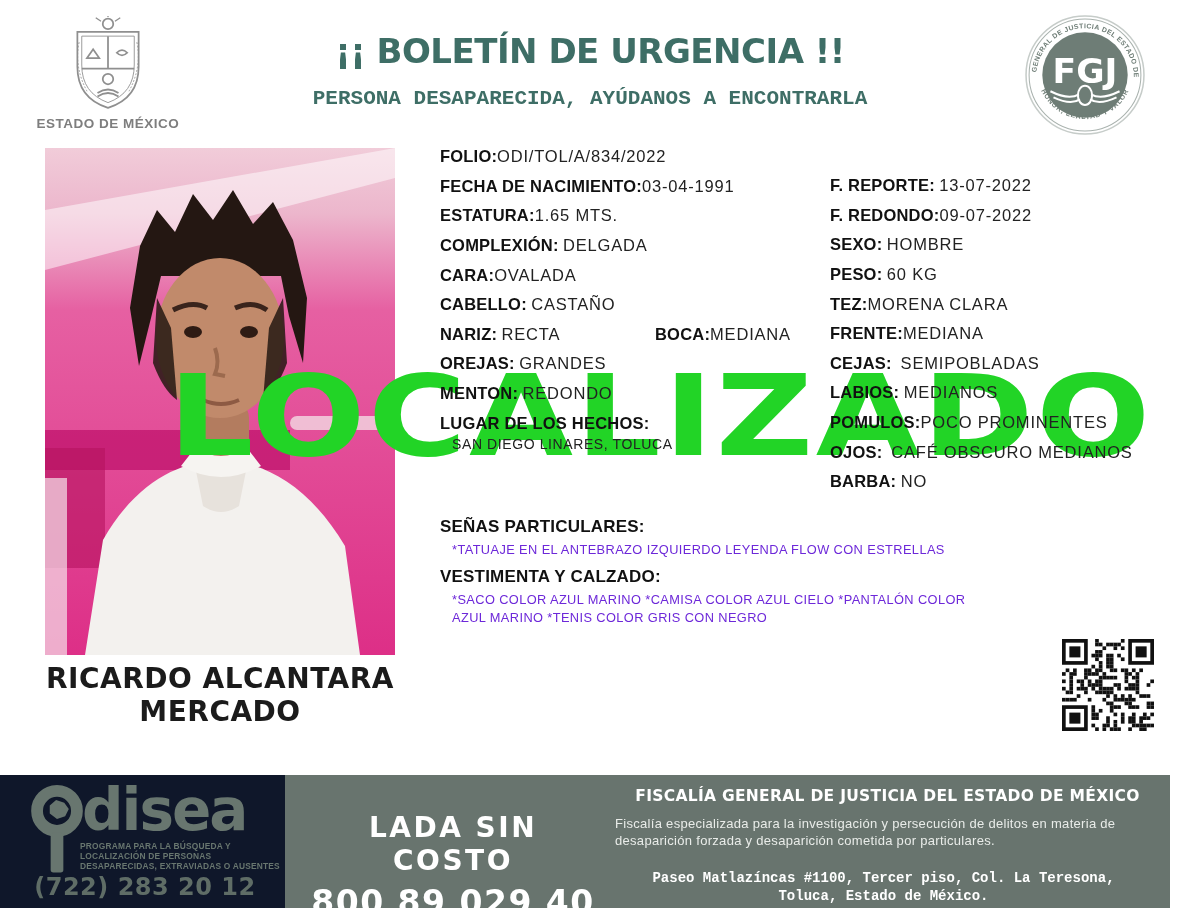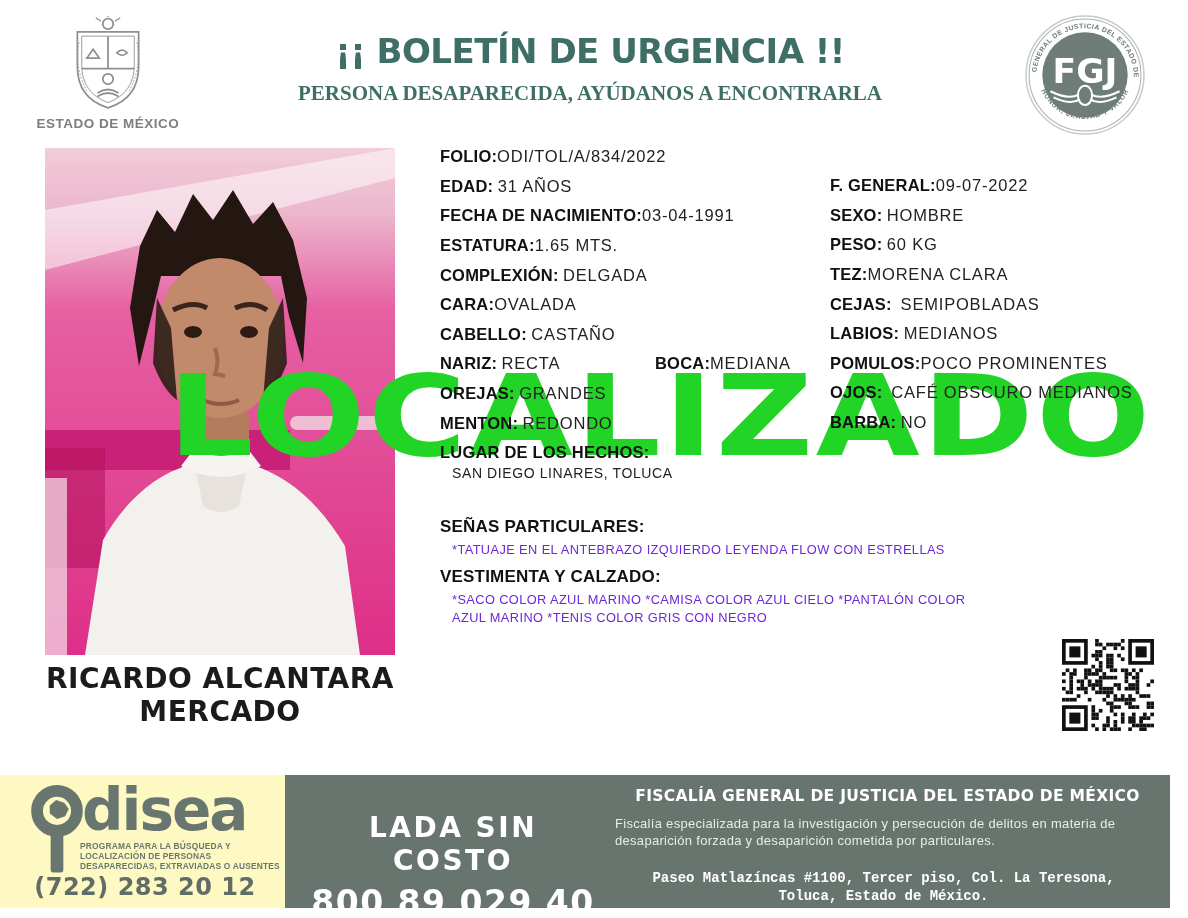--- a/index.html
+++ b/index.html
@@ -6,22 +6,22 @@
   .page{position:relative;width:1188px;height:918px;background:#fff;overflow:hidden;
         font-family:"Liberation Sans", sans-serif;color:#1b1b1b;}
 
   
   .edomex{position:absolute;left:28px;top:16px;width:160px;text-align:center;}
   .edomex svg{display:block;margin:0 auto;}
   .edomex-caption{margin-top:2px;font-size:13.5px;font-weight:bold;color:#7e7e7e;letter-spacing:.5px;}
   .titles{position:absolute;left:240px;top:30px;width:700px;text-align:center;color:#3e6e66;}
   .main-title{font-size:34px;font-weight:800;letter-spacing:-.5px;line-height:42px;
               font-family:"DejaVu Sans","Liberation Sans",sans-serif;}
-  .sub-title{font-size:21px;font-weight:bold;line-height:26px;margin-top:8px;
-             font-family:Liberation Serif, serif;}
+  .sub-title{font-size:21px;font-weight:bold;line-height:26px;margin-top:14px;
+             font-family:Liberation Mono, monospace;}
   .fgj{position:absolute;left:1024px;top:14px;width:122px;height:122px;}
 
   
   .photo{position:absolute;left:45px;top:148px;width:350px;height:507px;z-index:1;}
 
   
   .name{position:absolute;left:35px;top:662px;width:370px;text-align:center;z-index:10;
         font-size:28px;font-weight:800;line-height:33px;letter-spacing:.5px;
         font-family:"DejaVu Sans","Liberation Sans",sans-serif;}
 
@@ -44,21 +44,21 @@
   
   .qr{position:absolute;left:1062px;top:639px;width:92px;height:92px;z-index:10;}
 
   
   .watermark{position:absolute;left:168px;top:358px;z-index:5;white-space:nowrap;
              font-family:"DejaVu Sans","Liberation Sans",sans-serif;
              font-size:112px;line-height:116px;font-weight:800;color:#22d426;
              letter-spacing:2px;transform:scaleX(1.2);transform-origin:left top;}
 
   
-  .odisea{position:absolute;left:0;top:775px;width:285px;height:133px;background:#fef9c3;z-index:10;}
+  .odisea{position:absolute;left:0;top:775px;width:285px;height:133px;background:#0f172a;z-index:10;}
   .odisea-brandrow{position:absolute;left:28px;top:8px;display:flex;align-items:flex-start;}
   .odisea-word{font-size:58px;font-weight:800;color:#68766f;letter-spacing:-2px;line-height:54px;
                font-family:"DejaVu Sans","Liberation Sans",sans-serif;margin-left:-4px;}
   .odisea-tagline{position:absolute;left:80px;top:66px;width:200px;font-size:8.4px;font-weight:bold;
                   color:#68766f;line-height:10px;letter-spacing:.2px;}
   .odisea-phone{position:absolute;left:14px;top:98px;width:262px;text-align:center;
                 font-size:24px;font-weight:800;color:#5f6d66;letter-spacing:.5px;
                 font-family:"DejaVu Sans","Liberation Sans",sans-serif;}
 
   .darkbar{position:absolute;left:285px;top:775px;width:885px;height:133px;background:#68746e;z-index:9;}
@@ -159,43 +159,44 @@
     <path d="M150,300 q26,16 52,0 l14,18 q-40,22 -80,0 Z" fill="#f6f4f1"></path>
   </svg>
 
   <div class="name">
     <div>RICARDO ALCANTARA</div>
     <div>MERCADO</div>
   </div>
 
   <div class="col col-left">
     <div class="frow"><span class="flabel">FOLIO:</span><span class="fvalue">ODI/TOL/A/834/2022</span></div>
-    <div class="frow"><span class="flabel">EDAD:</span> <span class="fvalue">31 AÑOS</span></div>
     <div class="frow"><span class="flabel">FECHA DE NACIMIENTO:</span><span class="fvalue">03-04-1991</span></div>
     <div class="frow"><span class="flabel">ESTATURA:</span><span class="fvalue">1.65 MTS.</span></div>
     <div class="frow"><span class="flabel">COMPLEXIÓN:</span>&nbsp;<span class="fvalue">DELGADA</span></div>
     <div class="frow"><span class="flabel">CARA:</span><span class="fvalue">OVALADA</span></div>
     <div class="frow"><span class="flabel">CABELLO:</span> <span class="fvalue">CASTAÑO</span></div>
     <div class="frow">
       <span class="flabel">NARIZ:</span> <span class="fvalue">RECTA</span>
       <span class="pair2"><span class="flabel">BOCA:</span><span class="fvalue">MEDIANA</span></span>
     </div>
     <div class="frow"><span class="flabel">OREJAS:</span> <span class="fvalue">GRANDES</span></div>
     <div class="frow"><span class="flabel">MENTON:</span> <span class="fvalue">REDONDO</span></div>
     <div>
       <span class="flabel">LUGAR DE LOS HECHOS:</span>
       <div class="subvalue">SAN DIEGO LINARES, TOLUCA</div>
     </div>
   </div>
 
   <div class="col col-right">
-    <div class="frow"><span class="flabel">F. GENERAL:</span><span class="fvalue">09-07-2022</span></div>
+    <div class="frow"><span class="flabel">F. REPORTE:</span> <span class="fvalue">13-07-2022</span></div>
+    <div class="frow"><span class="flabel">F. REDONDO:</span><span class="fvalue">09-07-2022</span></div>
     <div class="frow"><span class="flabel">SEXO:</span> <span class="fvalue">HOMBRE</span></div>
     <div class="frow"><span class="flabel">PESO:</span> <span class="fvalue">60 KG</span></div>
     <div class="frow"><span class="flabel">TEZ:</span><span class="fvalue">MORENA CLARA</span></div>
+    <div class="frow"><span class="flabel">FRENTE:</span><span class="fvalue">MEDIANA</span></div>
     <div class="frow"><span class="flabel">CEJAS:</span>&nbsp;&nbsp;<span class="fvalue">SEMIPOBLADAS</span></div>
     <div class="frow"><span class="flabel">LABIOS:</span> <span class="fvalue">MEDIANOS</span></div>
     <div class="frow"><span class="flabel">POMULOS:</span><span class="fvalue">POCO PROMINENTES</span></div>
     <div class="frow"><span class="flabel">OJOS:</span>&nbsp;&nbsp;<span class="fvalue">CAFÉ OBSCURO MEDIANOS</span></div>
     <div class="frow"><span class="flabel">BARBA:</span> <span class="fvalue">NO</span></div>
   </div>
 
   <div class="block block-senas">
     <div class="blabel">SEÑAS PARTICULARES:</div>
     <div class="bvalue">*TATUAJE EN EL ANTEBRAZO IZQUIERDO LEYENDA FLOW CON ESTRELLAS</div>

